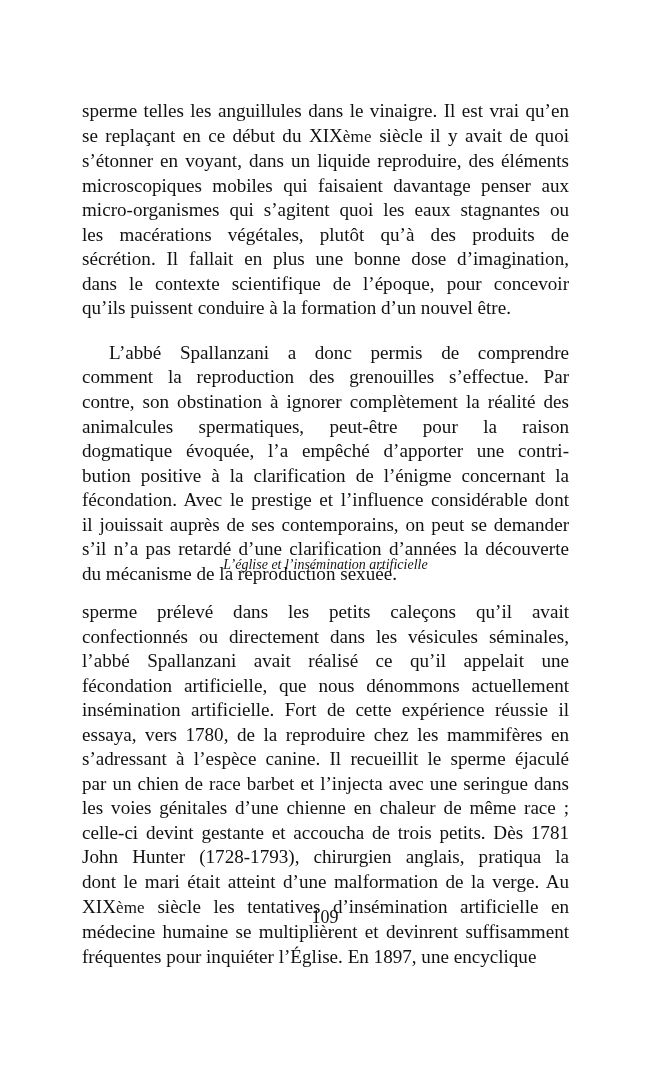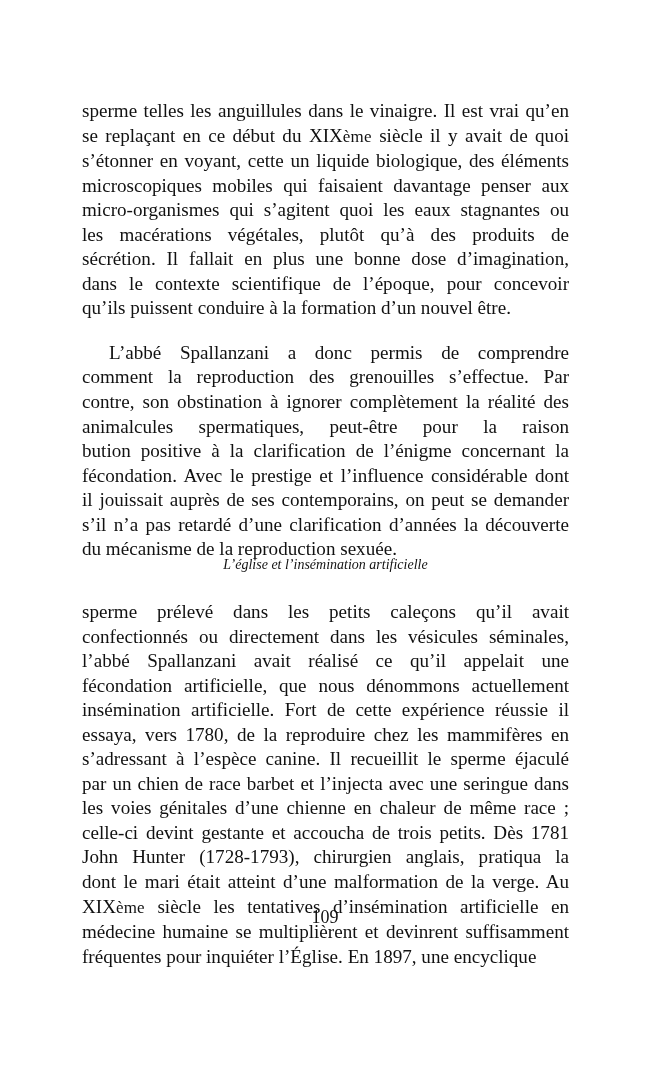--- a/index.html
+++ b/index.html
@@ -86,34 +86,35 @@
 </head>
 <body>
 
 <div class="page">
 
   <div class="text-block">
 
     <p class="para">
       <span class="ln">sperme telles les anguillules dans le vinaigre. Il est vrai qu’en</span>
       <span class="ln"><span>se replaçant en ce début du XIX</span><span class="sup-eme">ème</span><span> siècle il y avait de quoi</span></span>
-      <span class="ln">s’étonner en voyant, cette un liquide biologique, des éléments</span>
+      <span class="ln">s’étonner en voyant, dans un liquide reproduire, des éléments</span>
       <span class="ln">microscopiques mobiles qui faisaient davantage penser aux</span>
       <span class="ln">micro-organismes qui s’agitent quoi les eaux stagnantes ou</span>
       <span class="ln">les macérations végétales, plutôt qu’à des produits de</span>
       <span class="ln">sécrétion. Il fallait en plus une bonne dose d’imagination,</span>
       <span class="ln">dans le contexte scientifique de l’époque, pour concevoir</span>
       <span class="ln last">qu’ils puissent conduire à la formation d’un nouvel être.</span>
     </p>
 
     <p class="para">
       <span class="ln indent">L’abbé Spallanzani a donc permis de comprendre</span>
       <span class="ln">comment la reproduction des grenouilles s’effectue. Par</span>
       <span class="ln">contre, son obstination à ignorer complètement la réalité des</span>
       <span class="ln">animalcules spermatiques, peut-être pour la raison</span>
+      <span class="ln">dogmatique évoquée, l’a empêché d’apporter une contri-</span>
       <span class="ln">bution positive à la clarification de l’énigme concernant la</span>
       <span class="ln">fécondation. Avec le prestige et l’influence considérable dont</span>
       <span class="ln">il jouissait auprès de ses contemporains, on peut se demander</span>
       <span class="ln">s’il n’a pas retardé d’une clarification d’années la découverte</span>
       <span class="ln last">du mécanisme de la reproduction sexuée.</span>
     </p>
 
   </div>
 
   <div class="section-heading">L’église et l’insémination artificielle</div>

